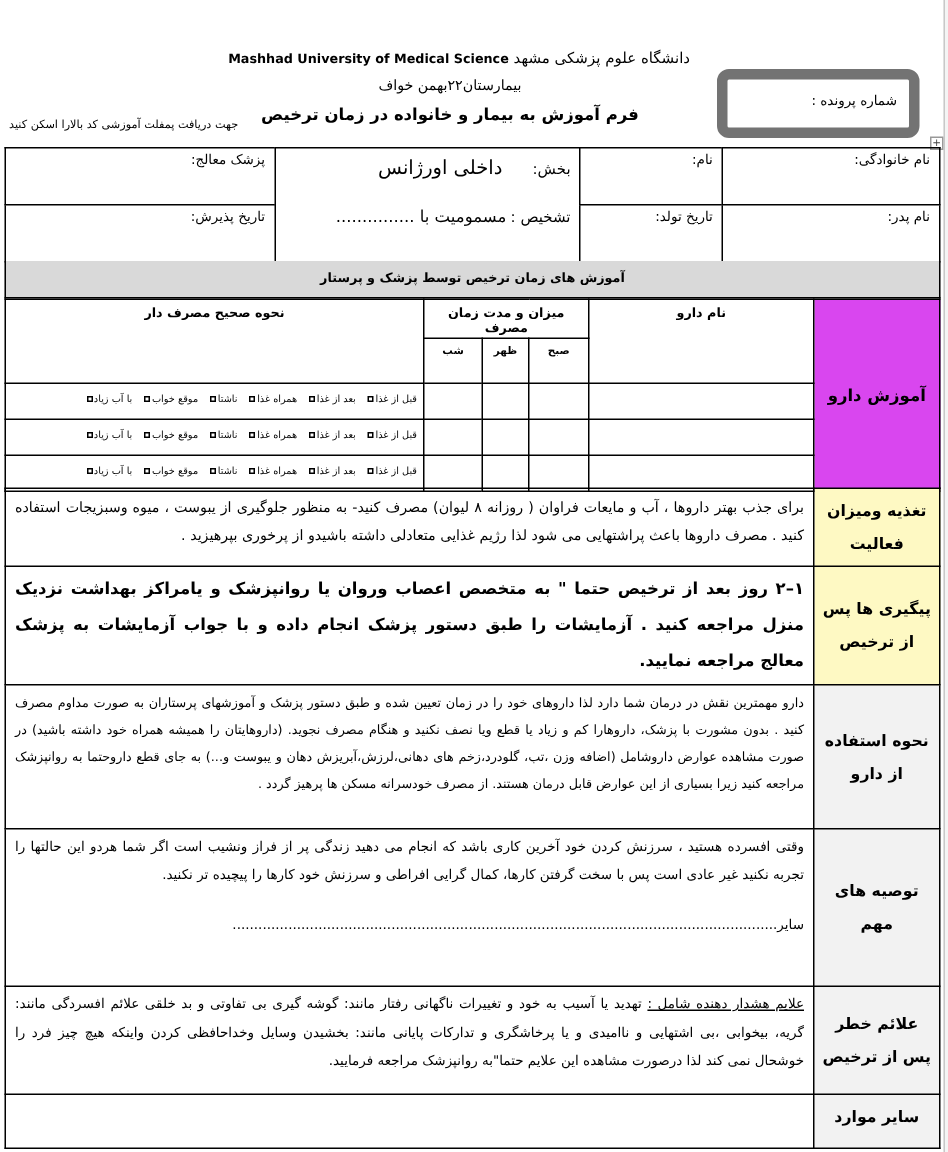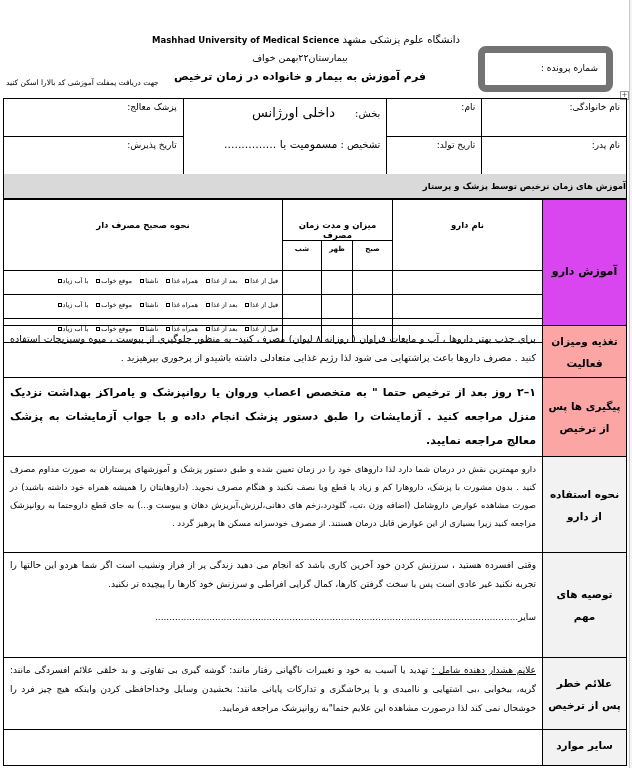--- a/index.html
+++ b/index.html
@@ -21,35 +21,35 @@
   table { border-collapse: collapse; position: absolute; direction: rtl; }
   td { border: 1px solid #000; vertical-align: top; font-size: 9px; }
 
   
   .info { top: 98px; left: 3px; width: 624px; }
   .info td { padding: 3px 6px; }
   .info .big { font-size: 13px; font-weight: normal; }
   .info .dx { font-size: 11px; }
 
   
-  .band { position: absolute; top: 174px; left: 3px; width: 624px; height: 25px; background: #d9d9d9; border: 1px solid #000; border-top: none; font-size: 8.5px; font-weight: bold; line-height: 24px; }
+  .band { position: absolute; top: 174px; left: 3px; width: 624px; height: 25px; background: #d9d9d9; border: 1px solid #000; border-top: none; text-align: center; font-size: 8.5px; font-weight: bold; line-height: 24px; }
 
   
   .drug { top: 199px; left: 3px; width: 624px; }
   .drug td { font-size: 8px; }
   .drug .lbl { width: 84px; background: #d946ef; text-align: center; vertical-align: middle; font-size: 11px; font-weight: bold; }
-  .drug .hd { font-weight: bold; text-align: center; padding-top: 20px; font-size: 8.5px; }
+  .drug .hd { font-weight: bold; text-align: center; padding-top: 4px; font-size: 8.5px; }
   .drug .sub { text-align: center; font-size: 7px; font-weight: bold; padding-top: 4px; }
   .drug .usage { font-size: 6.5px; padding: 6px 4px; white-space: nowrap; }
   .chk { display: inline-block; width: 4px; height: 4px; border: 1px solid #000; margin: 0 1px 0 6px; vertical-align: middle; }
 
   
   .content { top: 325px; left: 3px; width: 624px; }
   .content td.lbl { width: 84px; background: #f2f2f2; text-align: center; vertical-align: middle; font-size: 10.5px; font-weight: bold; line-height: 22px; padding: 0 4px; }
-  .content td.lbl.white { background: #fca5a5; }
+  .content td.lbl.white { background: #fef9c3; }
   .content td.txt { padding: 3px 6px; font-size: 9.5px; line-height: 19px; text-align: justify; }
   .content td.txt.bold { font-weight: bold; font-size: 11px; line-height: 24px; }
   .content td.txt.small { font-size: 8.5px; line-height: 18px; }
   .u { text-decoration: underline; }
 </style>
 </head>
 <body>
 
 <div class="right-edge"></div>
 <div class="move-handle">+</div>

